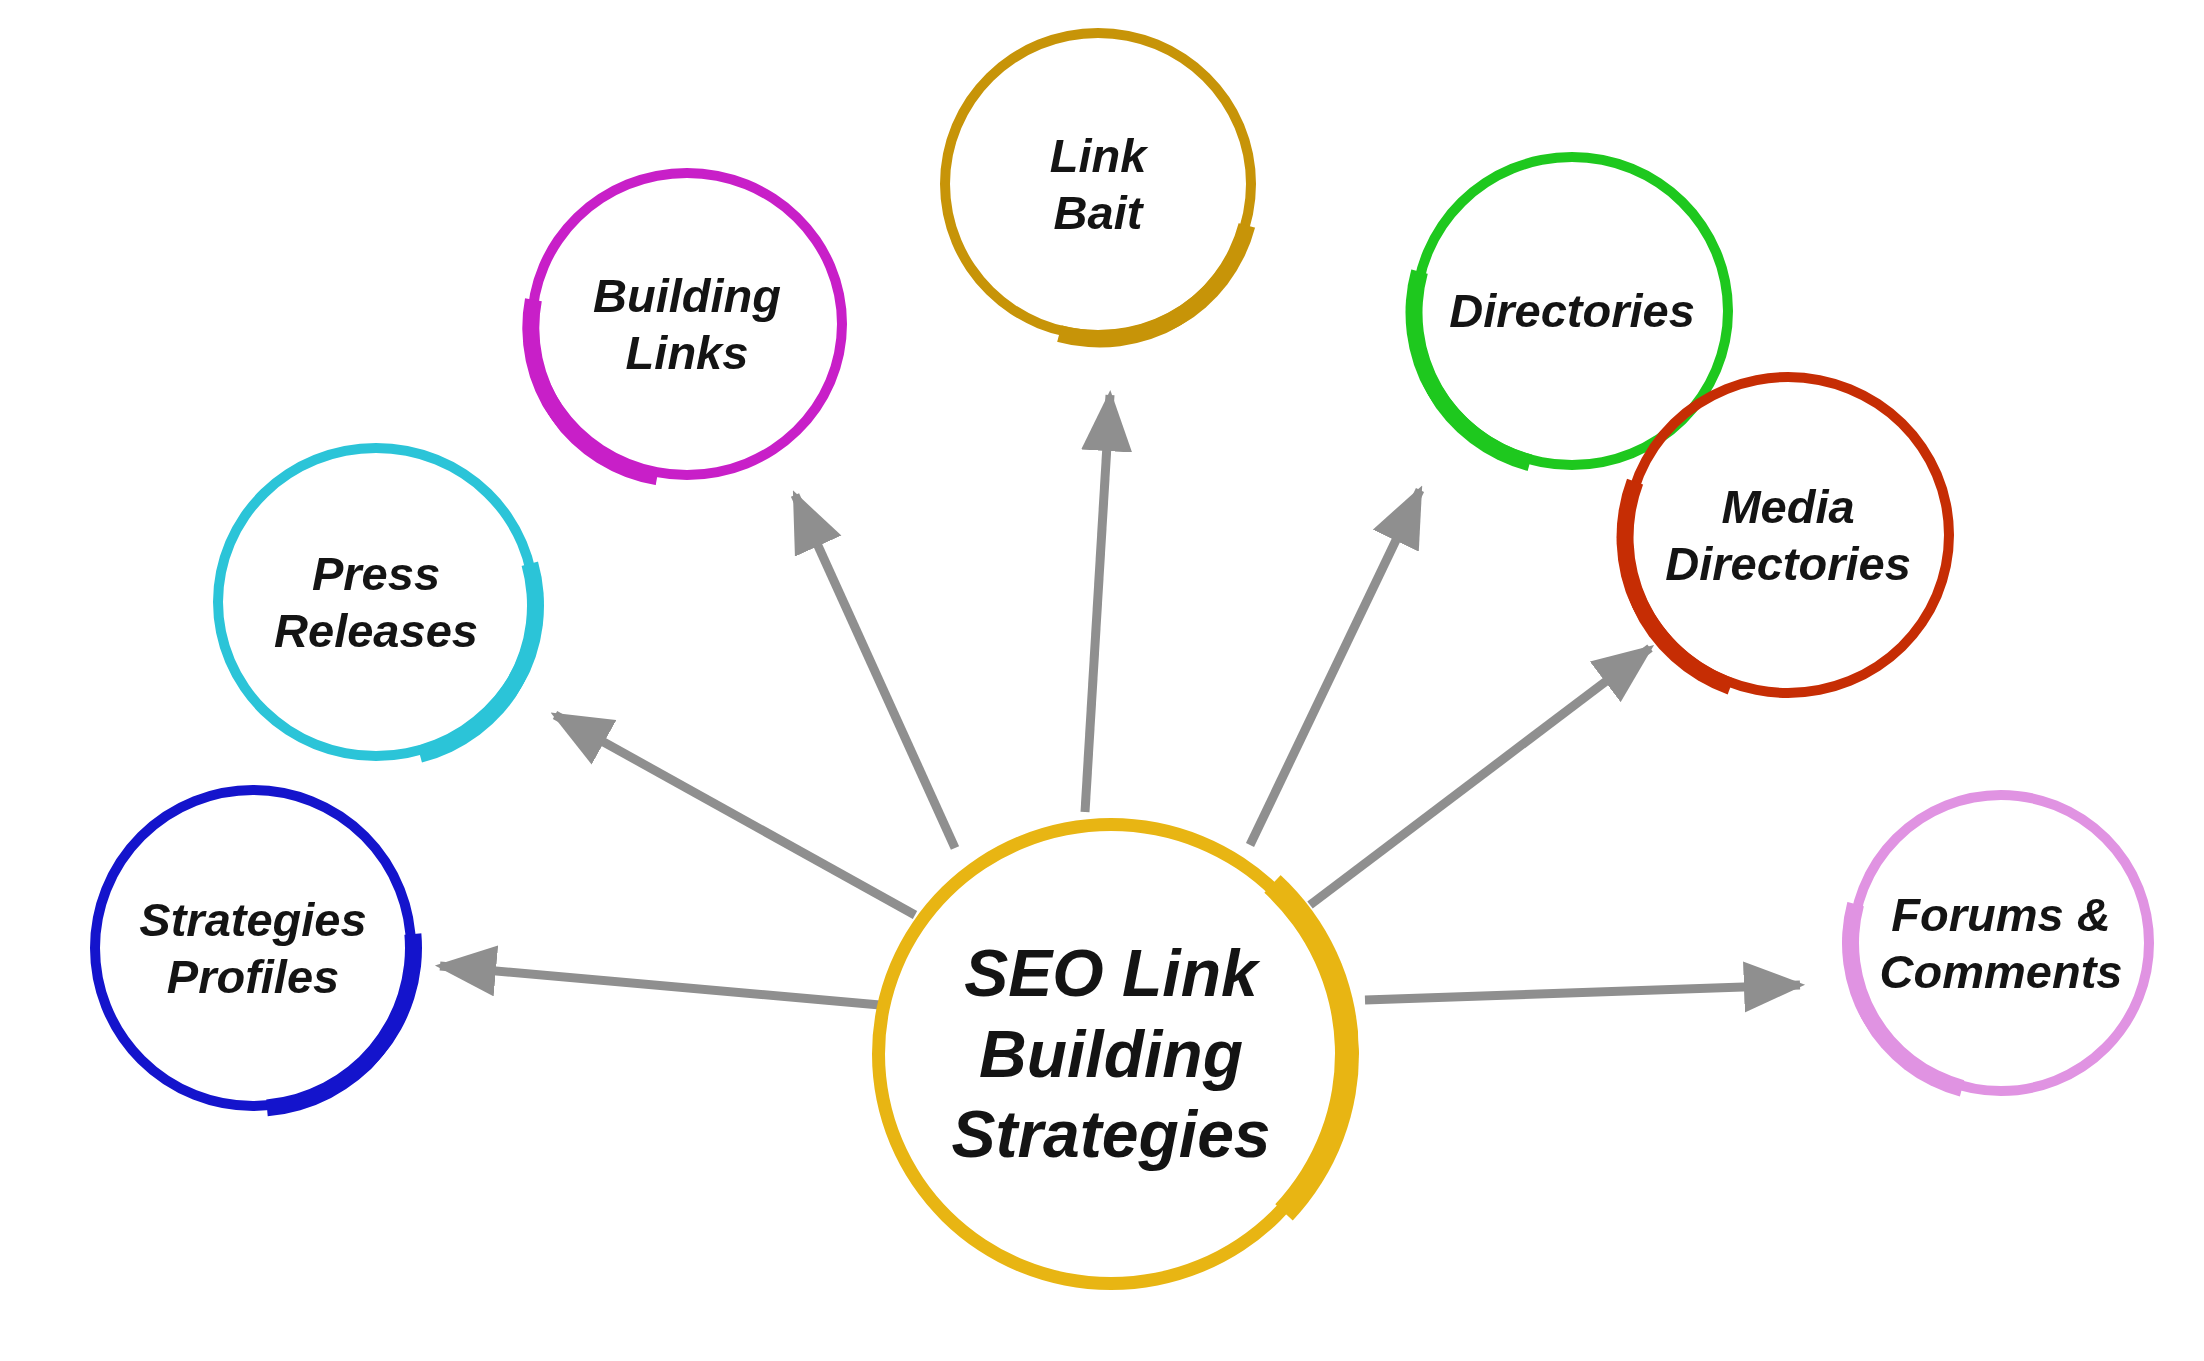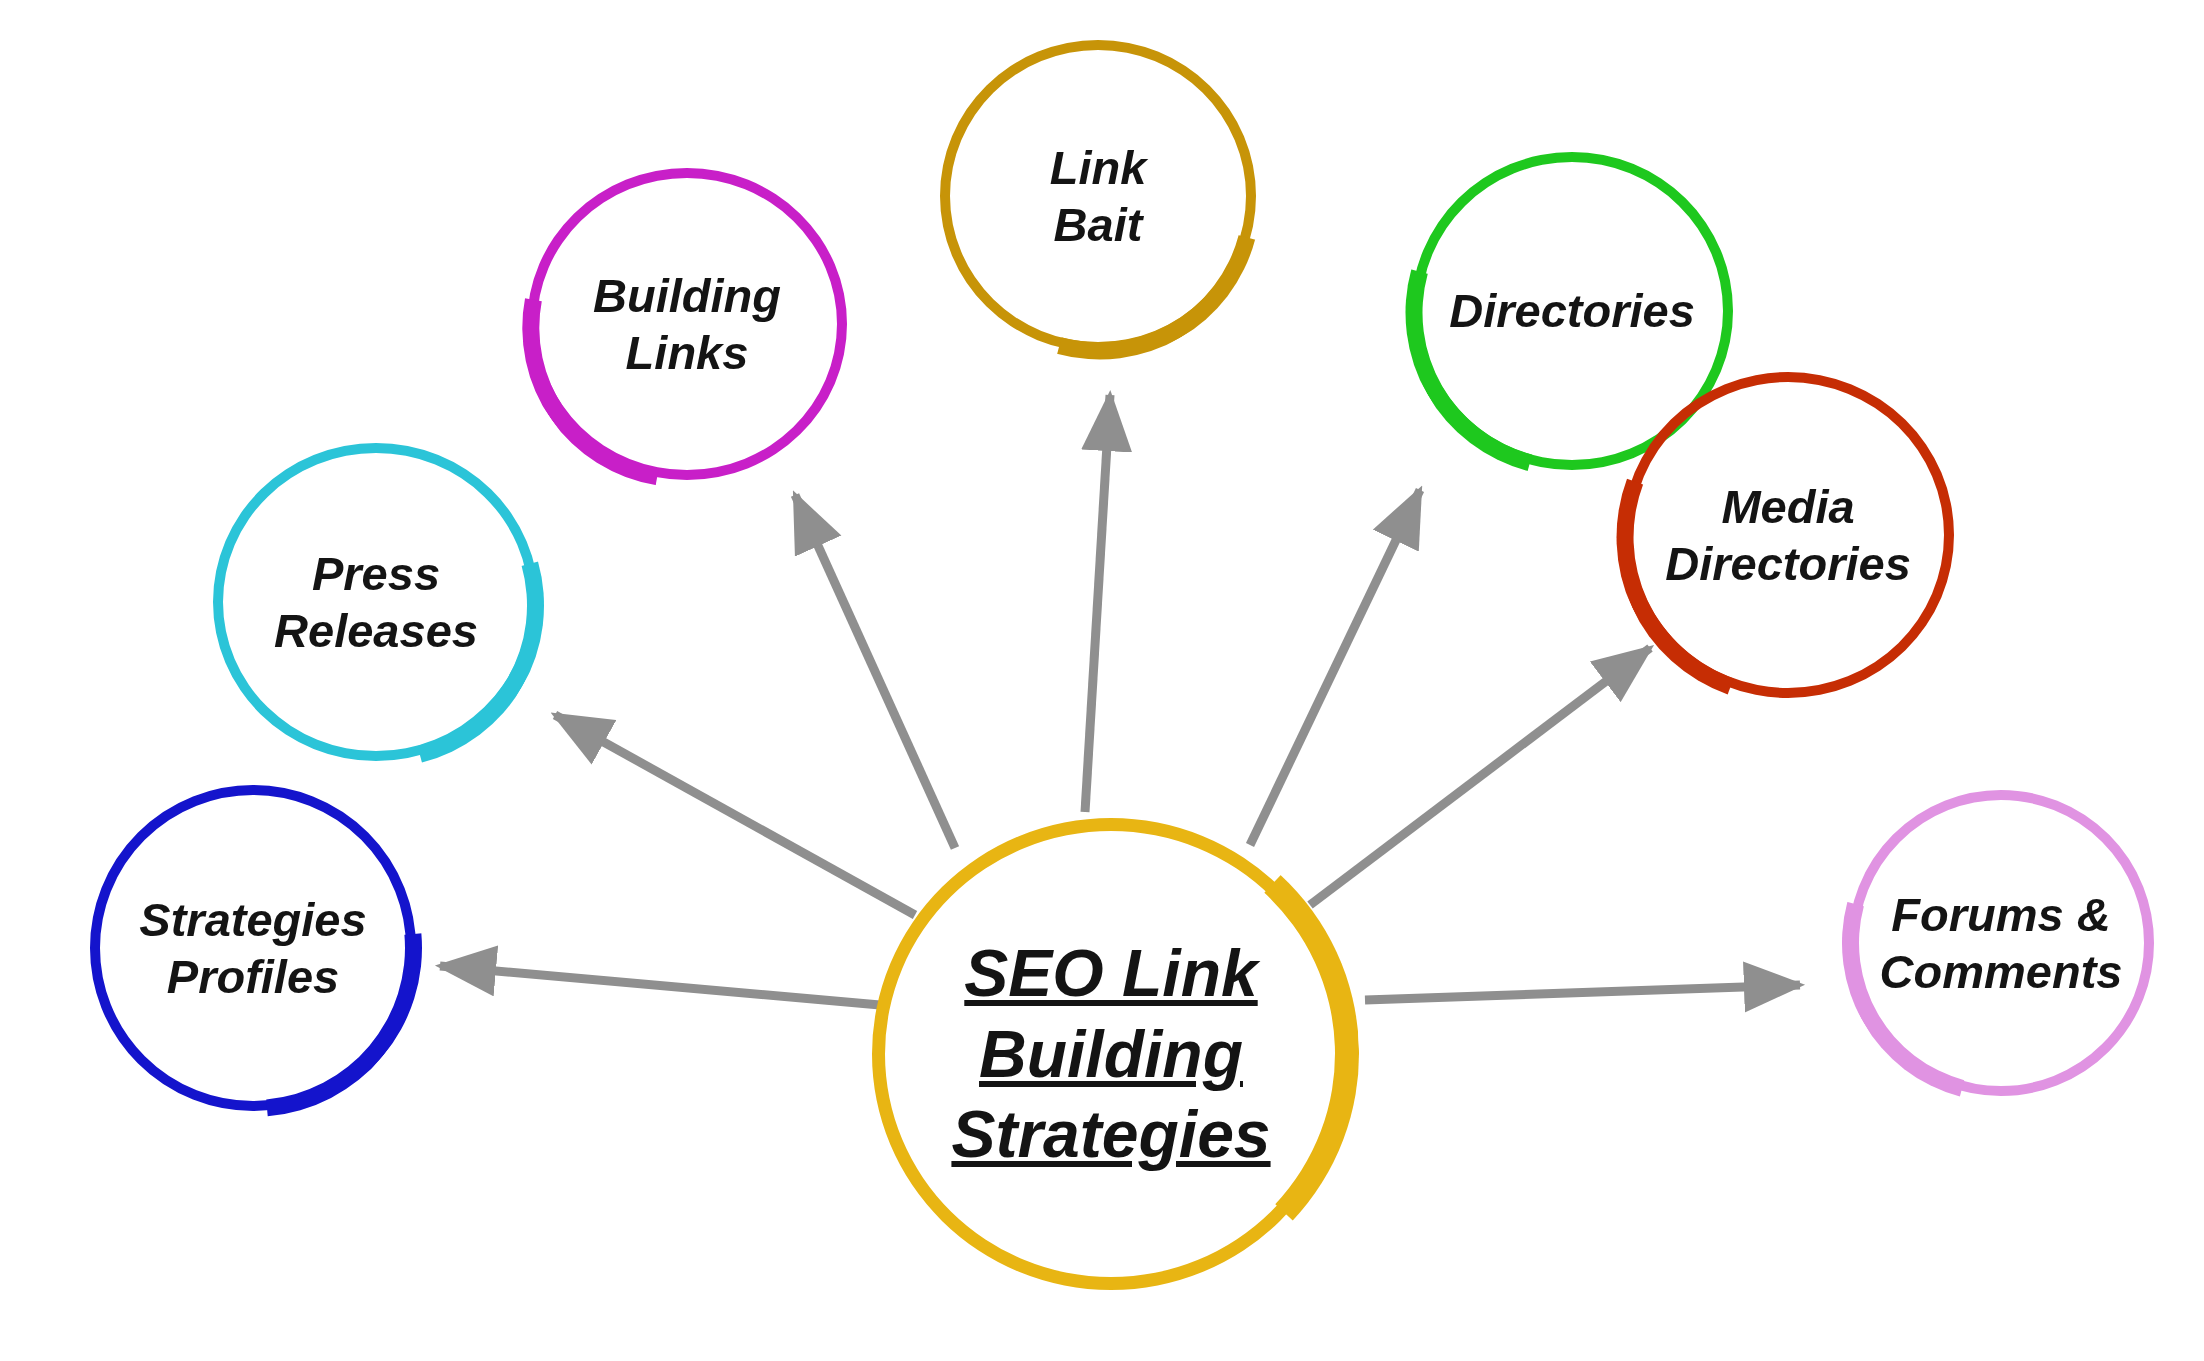--- a/index.html
+++ b/index.html
@@ -32,29 +32,28 @@
     border-left-color:var(--c,#000);
     transform:rotate(var(--rot,-18deg));
   }
   .node .line{display:block;line-height:1.22;}
 
   .satellite{font-size:47px;}
   .center-node{
     left:872px;top:818px;width:478px;height:472px;
     border-width:13px;
     font-size:66px;
-    text-decoration:underline;
     --rot:178deg;            
   }
   .center-node::before{inset:-22px;border-width:24px;}
 
   .n-competitor   {left:90px;  top:785px; width:326px; height:326px; --rot:-140deg;}
   .n-press        {left:213px; top:443px; width:326px; height:318px; --rot:-150deg;}
   .n-request      {left:527px; top:168px; width:320px; height:312px; --rot:-35deg;}
-  .n-linkbait     {left:940px; top:40px;  width:316px; height:312px; --rot:-120deg;}
+  .n-linkbait     {left:940px; top:28px;  width:316px; height:312px; --rot:-120deg;}
   .n-directories  {left:1411px;top:152px; width:322px; height:318px; --rot:-30deg;}
   .n-media        {left:1622px;top:372px; width:332px; height:326px; --rot:-25deg;}
   .n-forums       {left:1848px;top:790px; width:306px; height:306px; --rot:-30deg;}
 
   
   .arrows{position:absolute;left:0;top:0;width:100%;height:100%;pointer-events:none;}
   .arrows line{stroke:var(--arrow,#8f8f8f);stroke-width:9;}
   .arrows marker path{fill:var(--arrow,#8f8f8f);}
 </style>
 </head>

